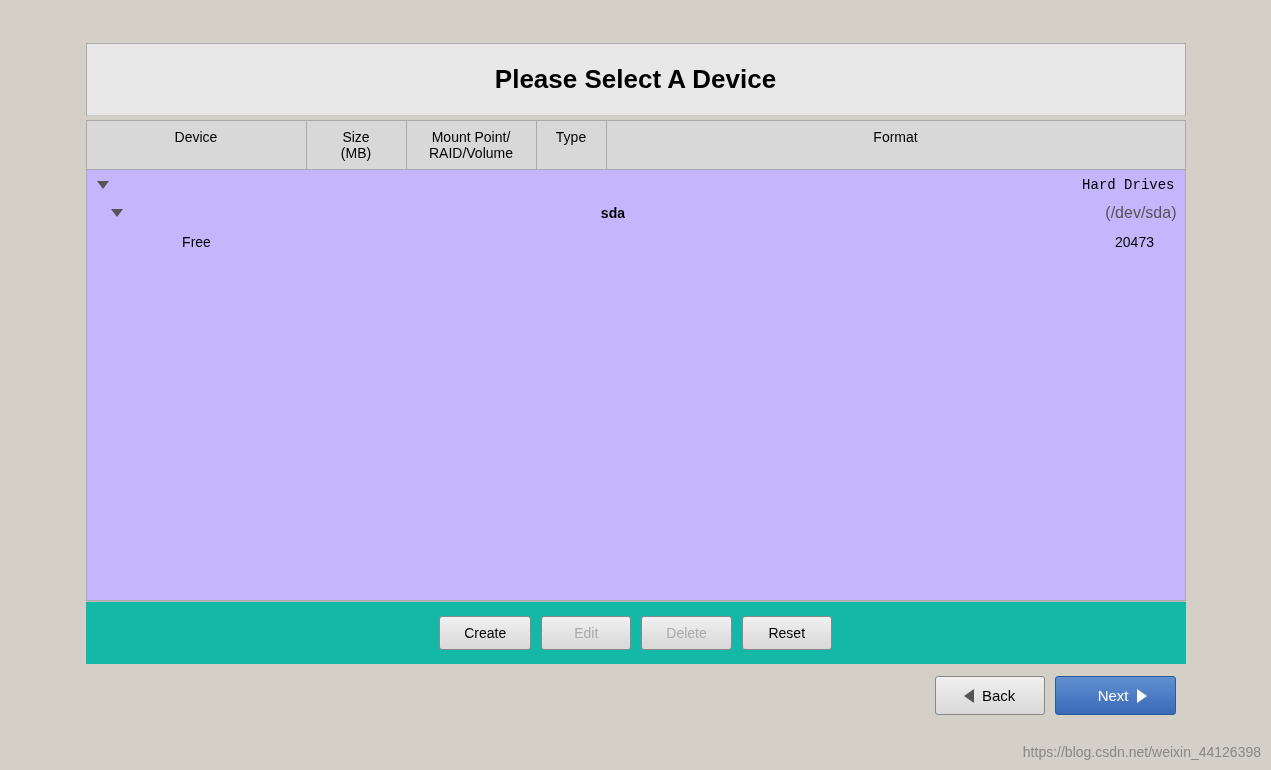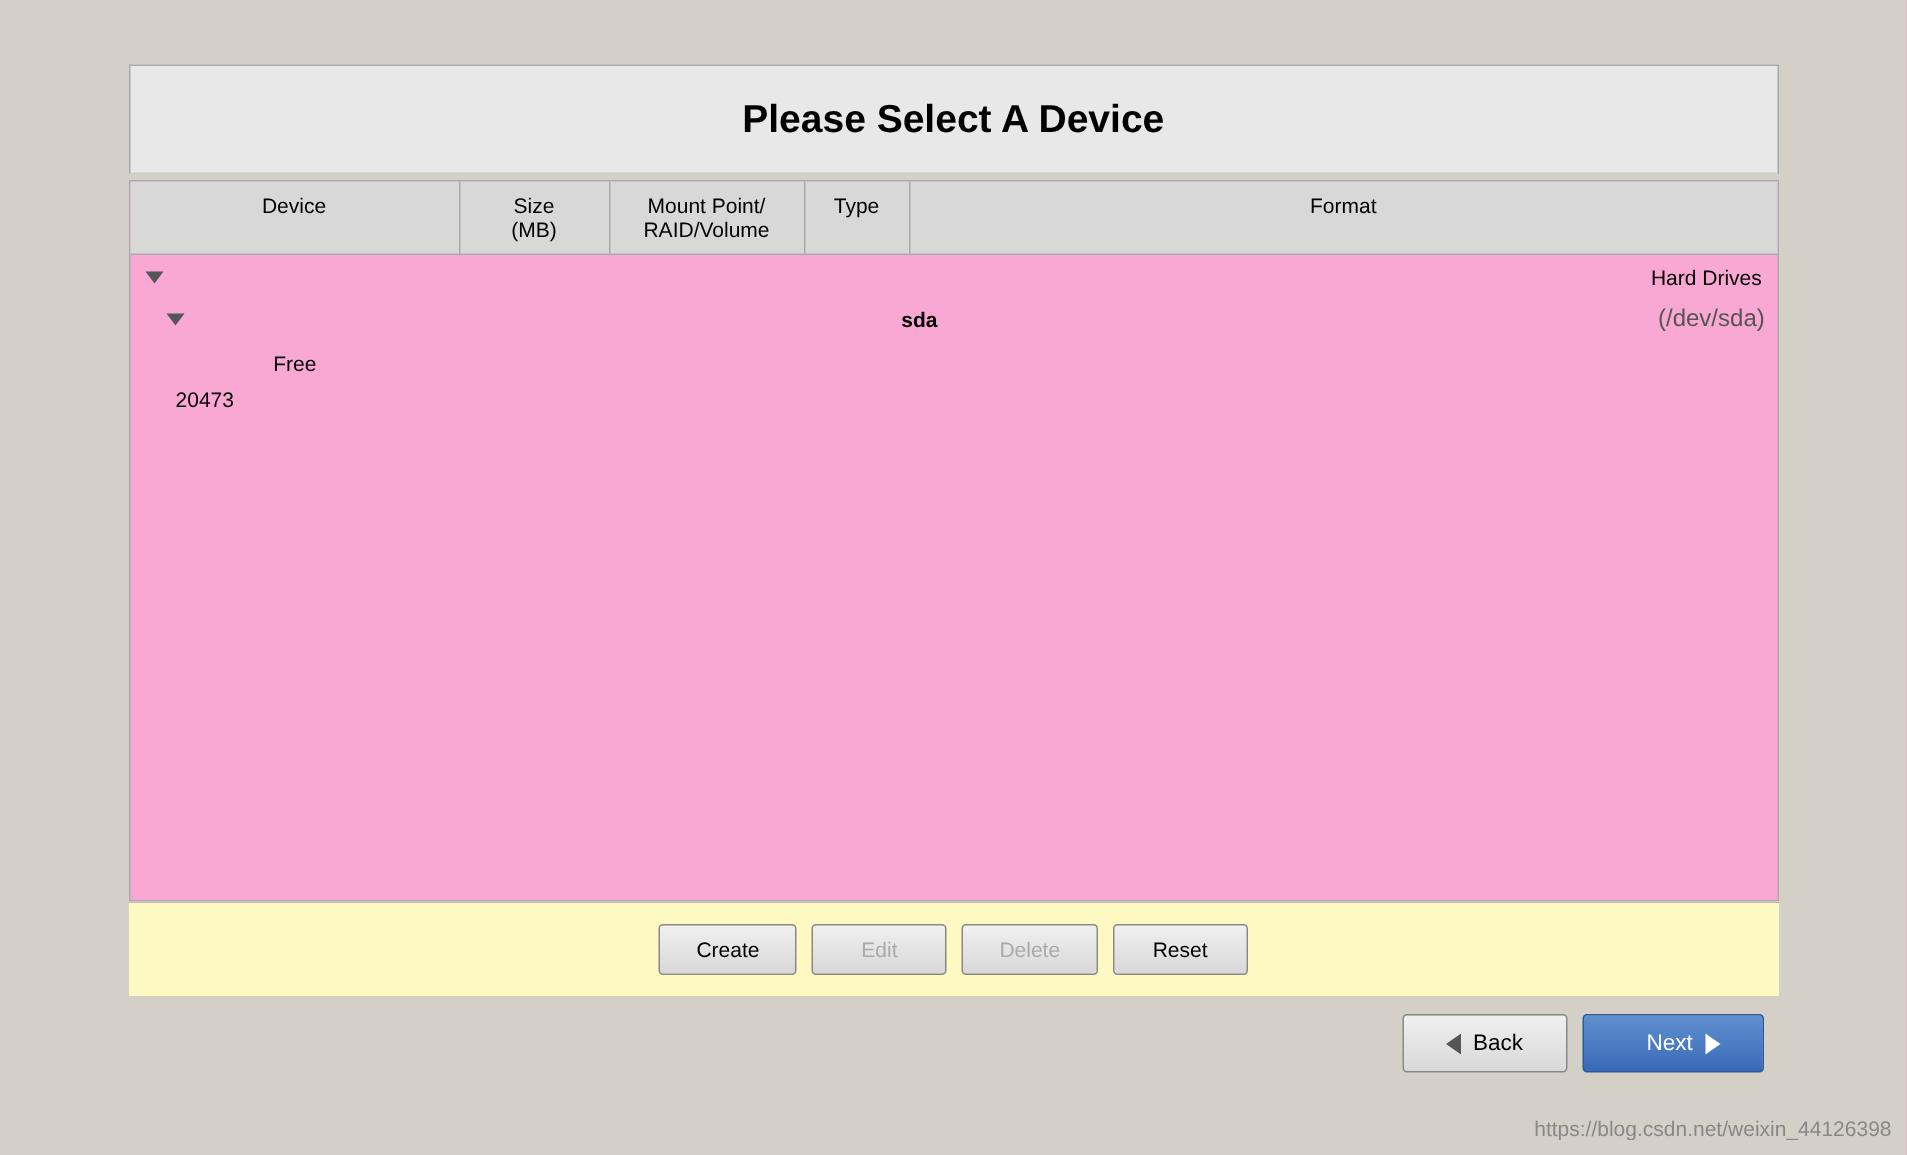--- a/index.html
+++ b/index.html
@@ -36,21 +36,21 @@
       text-align: center;
     }
 
     .title-section h1 {
       font-size: 26px;
       font-weight: bold;
       color: #000;
     }
 
     .table-section {
-      background-color: #f9a8d4;
+      background-color: #c4b5fd;
       border: 1px solid #aaa;
       margin-top: 4px;
     }
 
     .table-header {
       display: flex;
       background-color: #d8d8d8;
       border-bottom: 1px solid #aaa;
     }
 
@@ -92,20 +92,21 @@
       text-align: center;
       font-weight: normal;
     }
 
     .table-body {
       min-height: 430px;
     }
 
     .hard-drives-row {
       padding: 6px 8px;
+      font-family: Liberation Mono, monospace;
     }
 
     .triangle-down {
       display: inline-block;
       width: 0;
       height: 0;
       border-left: 6px solid transparent;
       border-right: 6px solid transparent;
       border-top: 8px solid #555;
       margin-right: 4px;
@@ -125,41 +126,40 @@
     }
 
     .sda-path {
       font-size: 16px;
       color: #555;
     }
 
     .free-row {
       display: flex;
       padding: 4px 0;
-      flex-direction: column;
     }
 
     .free-device-cell {
       width: 220px;
       padding: 4px 10px;
       text-align: center;
     }
 
     .free-size-cell {
       width: 100px;
       padding: 4px 10px;
       text-align: center;
     }
 
     .toolbar-section {
       display: flex;
       justify-content: center;
       gap: 10px;
       padding: 14px 10px;
-      background-color: #fef9c3;
+      background-color: #14b8a6;
       border-top: 1px solid #bbb;
     }
 
     .btn {
       padding: 8px 24px;
       font-size: 14px;
       border: 1px solid #888;
       border-radius: 3px;
       cursor: pointer;
       background: linear-gradient(to bottom, #f0f0f0, #d8d8d8);

